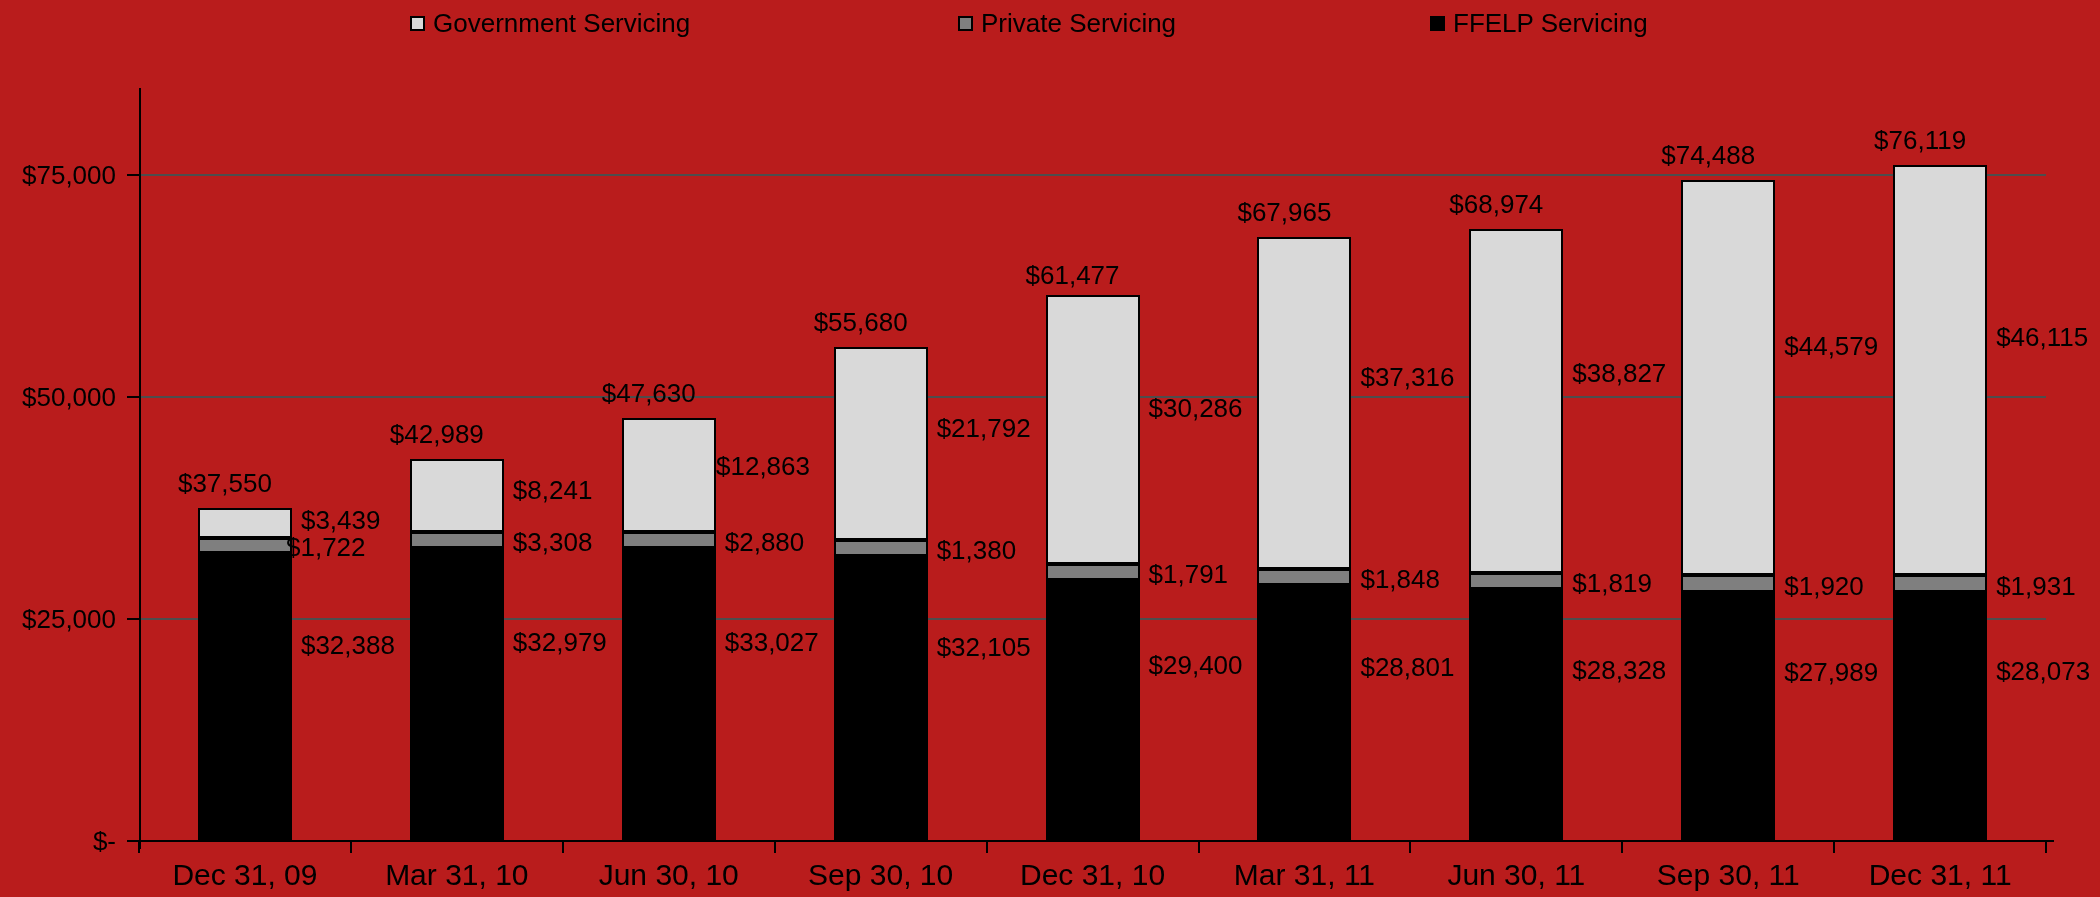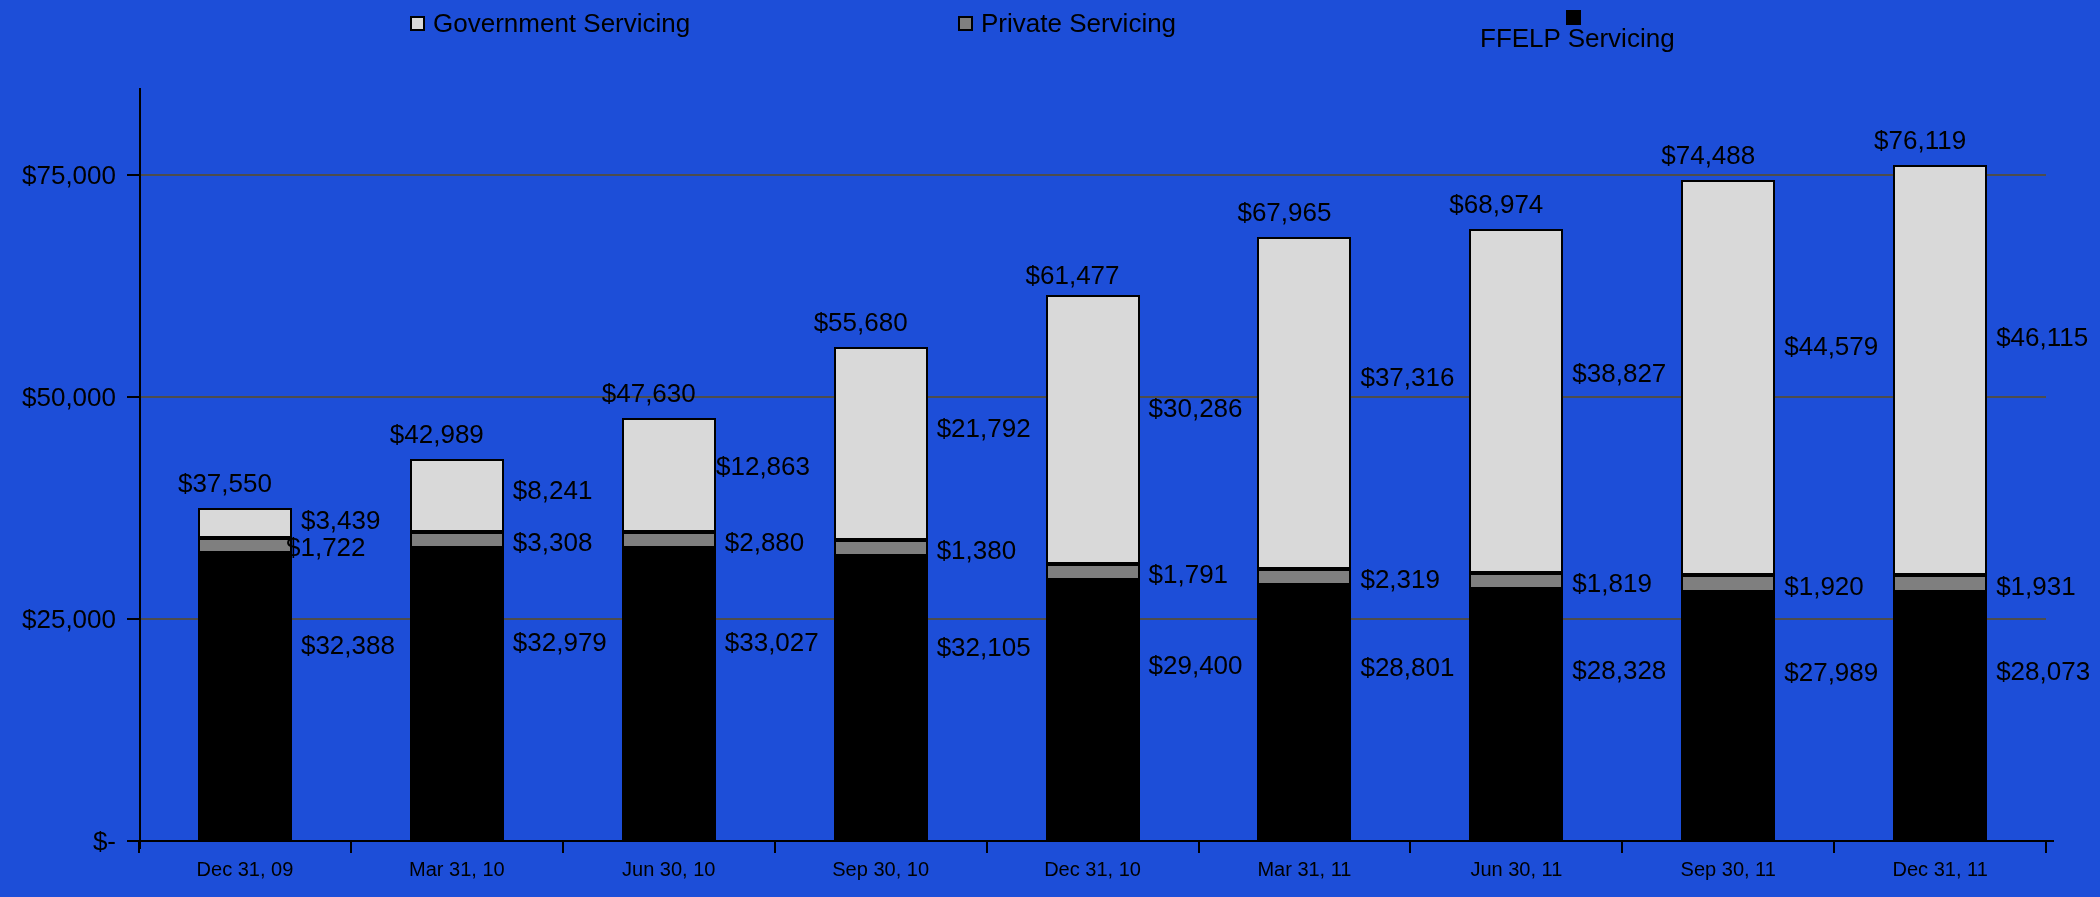--- a/index.html
+++ b/index.html
@@ -1,48 +1,48 @@
 <!DOCTYPE html>
 <html><head>
 <meta charset="utf-8">
 <style>
   html,body{margin:0;padding:0;background:#fff;}
   .canvas{
     position:relative;
     width:2100px;height:897px;
-    background:#1d4ed8;
+    background:#b91c1c;
     font-family:"Liberation Sans",sans-serif;
     color:#000;
     overflow:hidden;
   }
   .legend-item{position:absolute;top:10px;display:flex;align-items:center;height:26px;}
   .legend-swatch{width:15px;height:15px;border:2px solid #000;box-sizing:border-box;margin-right:8px;flex:0 0 auto;}
   .legend-label{font-size:26px;line-height:26px;white-space:nowrap;}
   .gridline{position:absolute;height:2px;background:#4d4d4d;z-index:1;}
   .axis-line{position:absolute;background:#000;z-index:2;}
   .tick{position:absolute;background:#000;z-index:2;}
   .y-label{position:absolute;font-size:26px;text-align:right;white-space:nowrap;transform:translateY(-50%);z-index:3;}
-  .x-label{position:absolute;font-size:20px;text-align:center;white-space:nowrap;z-index:3;}
+  .x-label{position:absolute;font-size:30px;text-align:center;white-space:nowrap;z-index:3;}
   .bar-segment{position:absolute;box-sizing:border-box;border:2px solid #000;z-index:4;}
   .total-label{position:absolute;font-size:26px;text-align:center;white-space:nowrap;z-index:5;}
   .seg-label{position:absolute;font-size:26px;white-space:nowrap;transform:translateY(-50%);z-index:5;}
 </style>
 </head>
 <body>
 
 <div class="canvas" id="chart-canvas">
     <div class="legend-item" style="left: 410px;">
       <div class="legend-swatch" style="background: rgb(217, 217, 217);"></div>
       <span class="legend-label">Government Servicing</span>
     </div>
     <div class="legend-item" style="left: 958px;">
       <div class="legend-swatch" style="background: rgb(127, 127, 127);"></div>
       <span class="legend-label">Private Servicing</span>
     </div>
-    <div class="legend-item" style="left: 1480px; flex-direction: column;">
+    <div class="legend-item" style="left: 1430px;">
       <div class="legend-swatch" style="background: rgb(0, 0, 0);"></div>
       <span class="legend-label">FFELP Servicing</span>
     </div>
     <div class="gridline" style="left: 140px; width: 1906px; top: 174px; background: rgb(77, 77, 77);"></div>
     <div class="tick" style="left: 127px; width: 12px; height: 2px; top: 174px;"></div>
     <div class="y-label" style="left: 0px; width: 116px; top: 175px;">$75,000</div>
     <div class="gridline" style="left: 140px; width: 1906px; top: 396px; background: rgb(77, 77, 77);"></div>
     <div class="tick" style="left: 127px; width: 12px; height: 2px; top: 396px;"></div>
     <div class="y-label" style="left: 0px; width: 116px; top: 397px;">$50,000</div>
     <div class="gridline" style="left: 140px; width: 1906px; top: 618px; background: rgb(77, 77, 77);"></div>
@@ -98,21 +98,21 @@
     <div class="seg-label" style="left: 1148.55px; top: 658px; margin-top: 7px;">$29,400</div>
     <div class="bar-segment" style="left: 1045.55px; width: 94px; top: 564.024px; height: 15.9041px; background: rgb(127, 127, 127);"></div>
     <div class="seg-label" style="left: 1148.55px; top: 573.928px;">$1,791</div>
     <div class="bar-segment" style="left: 1045.55px; width: 94px; top: 295.084px; height: 268.94px; background: rgb(217, 217, 217);"></div>
     <div class="seg-label" style="left: 1148.55px; top: 408.039px;">$30,286</div>
     <div class="total-label" style="left: 952.55px; width: 240px; top: 260px;">$61,477</div>
     <div class="x-label" style="left: 986.55px; width: 212px; top: 858px;">Dec 31, 10</div>
     <div class="bar-segment" style="left: 1257.45px; width: 94px; top: 585.247px; height: 255.753px; background: rgb(0, 0, 0);"></div>
     <div class="seg-label" style="left: 1360.45px; top: 667.088px;">$28,801</div>
     <div class="bar-segment" style="left: 1257.45px; width: 94px; top: 568.837px; height: 16.4102px; background: rgb(127, 127, 127);"></div>
-    <div class="seg-label" style="left: 1360.45px; top: 579.247px;">$2,319</div>
+    <div class="seg-label" style="left: 1360.45px; top: 579.247px;">$1,848</div>
     <div class="bar-segment" style="left: 1257.45px; width: 94px; top: 237.471px; height: 331.366px; background: rgb(217, 217, 217);"></div>
     <div class="seg-label" style="left: 1360.45px; top: 376.645px;">$37,316</div>
     <div class="total-label" style="left: 1164.45px; width: 240px; top: 197.471px;">$67,965</div>
     <div class="x-label" style="left: 1198.45px; width: 212px; top: 858px;">Mar 31, 11</div>
     <div class="bar-segment" style="left: 1469.35px; width: 94px; top: 589.447px; height: 251.553px; background: rgb(0, 0, 0);"></div>
     <div class="seg-label" style="left: 1572.35px; top: 669.944px;">$28,328</div>
     <div class="bar-segment" style="left: 1469.35px; width: 94px; top: 573.295px; height: 16.1527px; background: rgb(127, 127, 127);"></div>
     <div class="seg-label" style="left: 1572.35px; top: 583.447px;">$1,819</div>
     <div class="bar-segment" style="left: 1469.35px; width: 94px; top: 228.511px; height: 344.784px; background: rgb(217, 217, 217);"></div>
     <div class="seg-label" style="left: 1572.35px; top: 373.32px;">$38,827</div>

